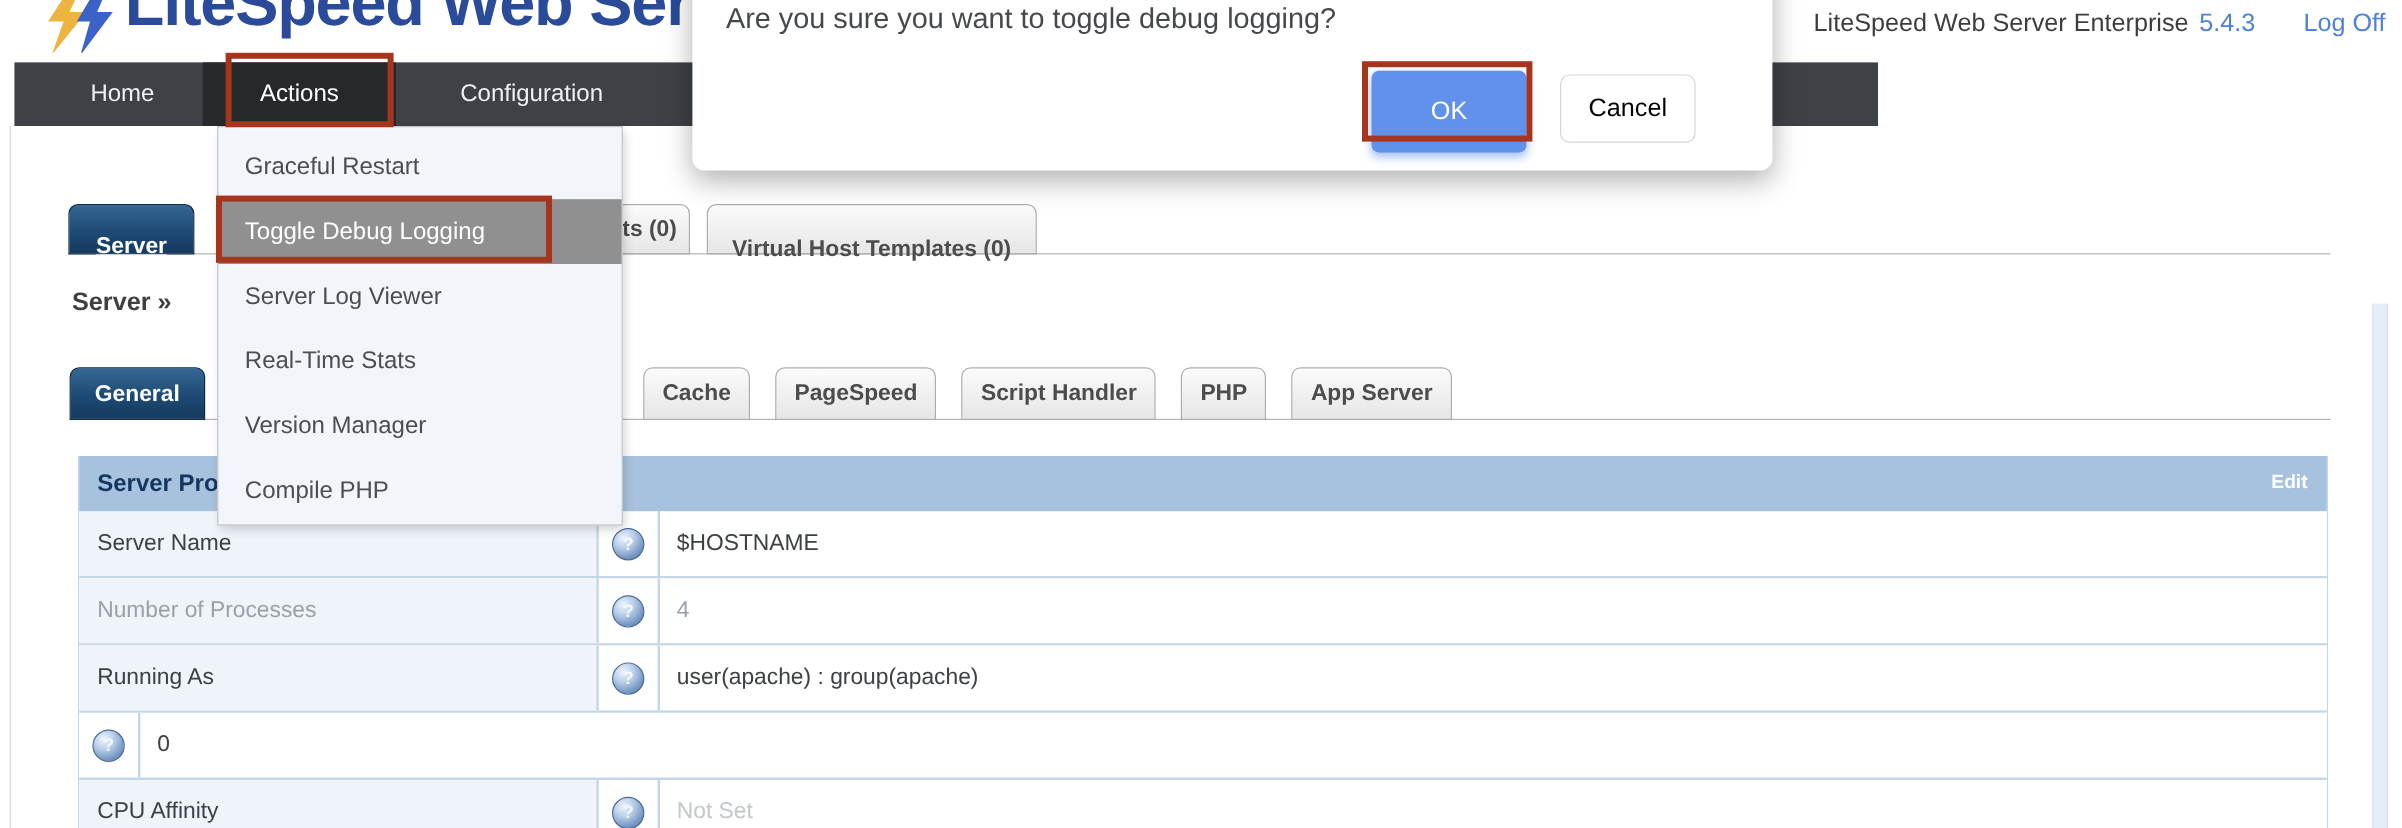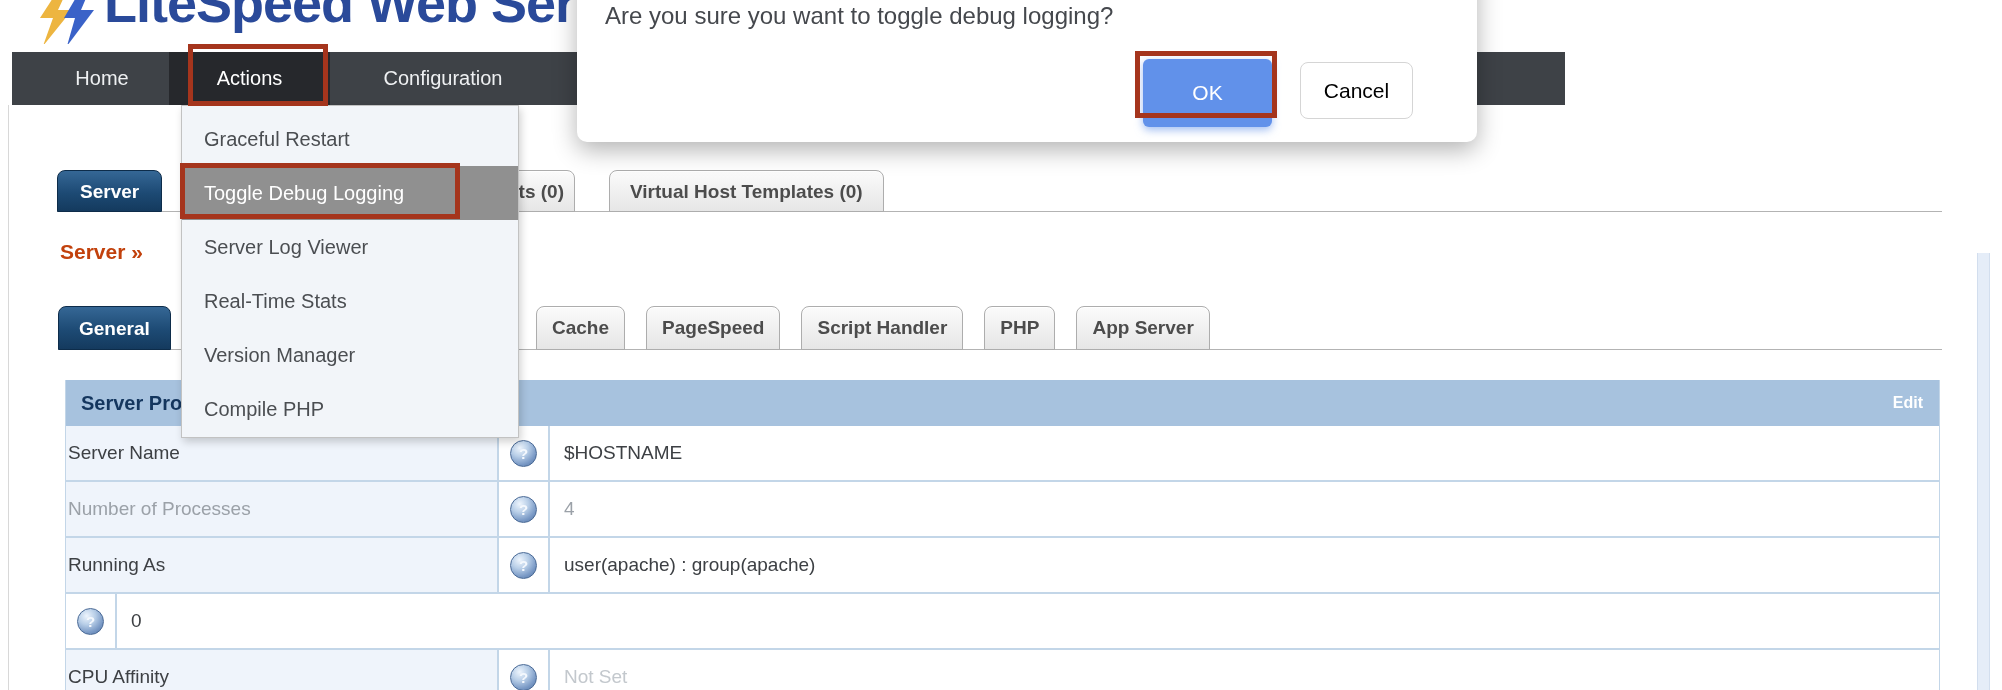--- a/index.html
+++ b/index.html
@@ -47,40 +47,40 @@
           border-radius:8px;background:#ffffff;color:#000000;font-size:21px;font-family:inherit;cursor:pointer;}
 
   
   .tab{position:absolute;height:42px;line-height:42px;font-size:19px;font-weight:bold;
        border-radius:8px 8px 0 0;box-sizing:border-box;cursor:pointer;white-space:nowrap;}
   .tab-active{background:linear-gradient(180deg,#356795 0%,#1d4a74 55%,#143a5e 100%);
               border:1px solid #0d2c4a;color:#ffffff;}
   .tab-gray{background:linear-gradient(180deg,#fbfbfb 0%,#e6e6e6 100%);border:1px solid #adadad;
             color:#4c4c4c;box-shadow:inset 0 1px 0 #ffffff;}
   .tabs-underline{position:absolute;left:57px;top:211px;width:1885px;height:1px;background:#b3b3b3;z-index:1;}
-  .tab-server{left:57px;top:170px;padding:0 22px;z-index:2;}
+  .tab-server{left:57px;top:170px;padding:14px 22px;z-index:2;text-decoration:underline;}
   .tab-partial{left:398px;top:170px;width:177px;text-align:right;padding-right:10px;z-index:2;overflow:hidden;}
-  .tab-vht{left:589px;top:170px;padding:0 20px;z-index:2;margin-left:20px;}
-
-  .breadcrumb{position:absolute;left:60px;top:240px;font-size:21px;font-weight:bold;color:#c2410c;cursor:pointer;}
+  .tab-vht{left:589px;top:170px;padding:16px 20px;z-index:2;}
+
+  .breadcrumb{position:absolute;left:60px;top:240px;font-size:21px;font-weight:bold;color:#404040;cursor:pointer;}
 
   .subtab-general{left:58px;top:306px;height:44px;line-height:44px;padding:0 20px;z-index:2;}
   .subtabs-row{position:absolute;left:536px;top:306px;display:flex;gap:21px;z-index:2;justify-content:flex-end;}
   .subtabs-row .tab{position:relative;height:44px;line-height:42px;padding:0 15px;}
   .subtabs-underline{position:absolute;left:58px;top:349px;width:1884px;height:1px;background:#b3b3b3;z-index:1;}
 
   
   .stable{position:absolute;left:65px;top:380px;width:1875px;box-sizing:border-box;z-index:2;
           border-left:1px solid #c3d6e8;border-right:1px solid #c3d6e8;}
   .thead{height:46px;line-height:46px;background:#a7c2de;position:relative;}
   .thead-title{position:absolute;left:15px;font-size:20px;font-weight:bold;color:#14365e;}
   .thead-edit{position:absolute;right:16px;font-size:16px;font-weight:bold;color:#ffffff;cursor:pointer;}
   .trow{height:56px;display:flex;box-sizing:border-box;border-bottom:2px solid #c3d6e8;background:#ffffff;}
   .cell-label{width:433px;box-sizing:border-box;background:#eff4fb;border-right:2px solid #c3d6e8;
-              padding-left:2px;line-height:54px;font-size:19px;color:#3d4044;}
+              padding-left:15px;line-height:54px;font-size:19px;color:#3d4044;}
   .cell-label.muted{color:#9ba1a8;}
   .cell-icon{width:51px;box-sizing:border-box;border-right:2px solid #c3d6e8;display:flex;
              align-items:center;justify-content:center;}
   .help-icon{width:27px;height:27px;border-radius:50%;
              background:radial-gradient(circle at 35% 28%,#eef5fd 0%,#b9cfe8 35%,#7797c4 70%,#54749f 100%);
              border:1px solid #4a6a96;box-sizing:border-box;color:#f4f8fd;font-size:15px;font-weight:bold;
              display:flex;align-items:center;justify-content:center;cursor:pointer;}
   .cell-value{flex:1;padding-left:14px;line-height:54px;font-size:19px;color:#3d4044;}
   .cell-value.muted-value{color:#9ba1a8;}
   .cell-value.light-value{color:#c3c8cd;}
@@ -96,20 +96,23 @@
 <div id="screen">
 
   <div class="logo-clip">
     <svg class="logo-bolt" width="66" height="62" viewBox="0 0 66 62">
       <path d="M32 0 L10 34 H23 L13 62 L42 26 H28 L40 0 Z" fill="#edb540"></path>
       <path d="M54 0 L34 34 H45 L37 62 L64 26 H51 L62 0 Z" fill="#3a62c8"></path>
     </svg>
     <span class="logo-text">LiteSpeed Web Server</span>
   </div>
 
+  <div class="brand-right">
+    <span>LiteSpeed Web Server Enterprise</span><span class="ver">5.4.3</span><span class="logoff">Log Off</span>
+  </div>
 
   <div class="navbar">
     <div class="nav-item nav-home">Home</div>
     <div class="nav-item nav-actions">Actions</div>
     <div class="nav-item nav-config">Configuration</div>
   </div>
 
   <div class="left-line"></div>
   <div class="scroll-strip"></div>
 

